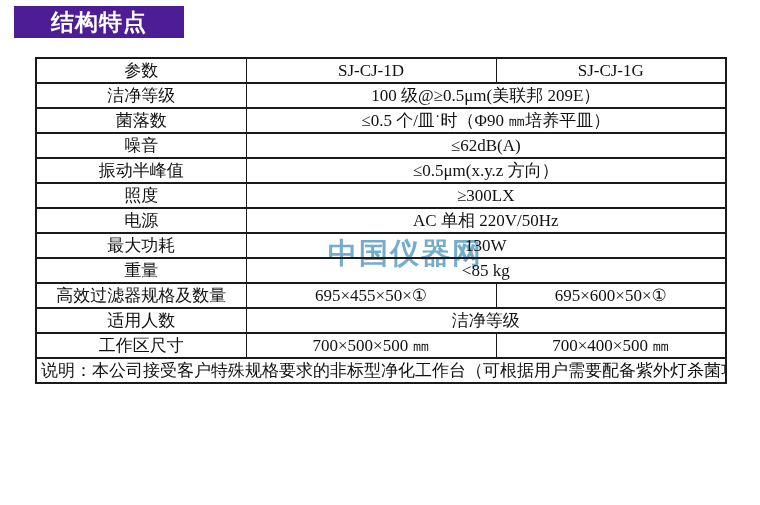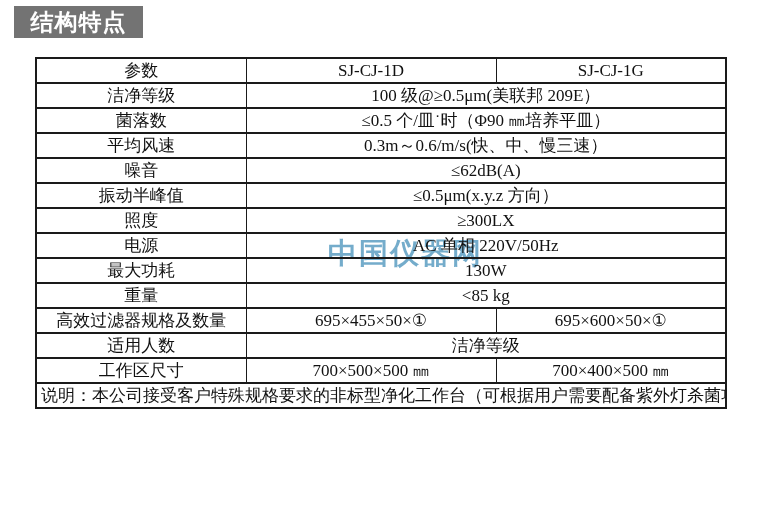--- a/index.html
+++ b/index.html
@@ -1,22 +1,22 @@
 <!DOCTYPE html>
 <html><head>
 <meta charset="utf-8">
 <style>
   * { margin: 0; padding: 0; box-sizing: border-box; }
   html, body { width: 760px; height: 505px; background: #ffffff; overflow: hidden; }
   body { position: relative; font-family: "Liberation Serif", "DejaVu Serif", serif; color: #111111; }
 
   .badge {
     position: absolute; left: 14px; top: 6px;
-    width: 129px; height: 32px;
-    background: #737373;
+    width: 170px; height: 32px;
+    background: #4c1d95;
     display: flex; align-items: center; justify-content: center;
     z-index: 2;
   }
   .badge span {
     font-family: "Liberation Sans", "DejaVu Sans", sans-serif;
     font-weight: bold; font-size: 23px; color: #ffffff;
     letter-spacing: 1px;
   }
 
   .watermark {
@@ -76,24 +76,20 @@
       </tr>
       <tr>
         <td>洁净等级</td>
         <td colspan="2">100 级@≥0.5μm(美联邦 209E）</td>
       </tr>
       <tr>
         <td>菌落数</td>
         <td colspan="2">≤0.5 个/皿˙时（Φ90 ㎜培养平皿）</td>
       </tr>
       <tr>
-        <td>平均风速</td>
-        <td colspan="2">0.3m～0.6/m/s(快、中、慢三速）</td>
-      </tr>
-      <tr>
         <td>噪音</td>
         <td colspan="2">≤62dB(A)</td>
       </tr>
       <tr>
         <td>振动半峰值</td>
         <td colspan="2">≤0.5μm(x.y.z 方向）</td>
       </tr>
       <tr>
         <td>照度</td>
         <td colspan="2">≥300LX</td>

